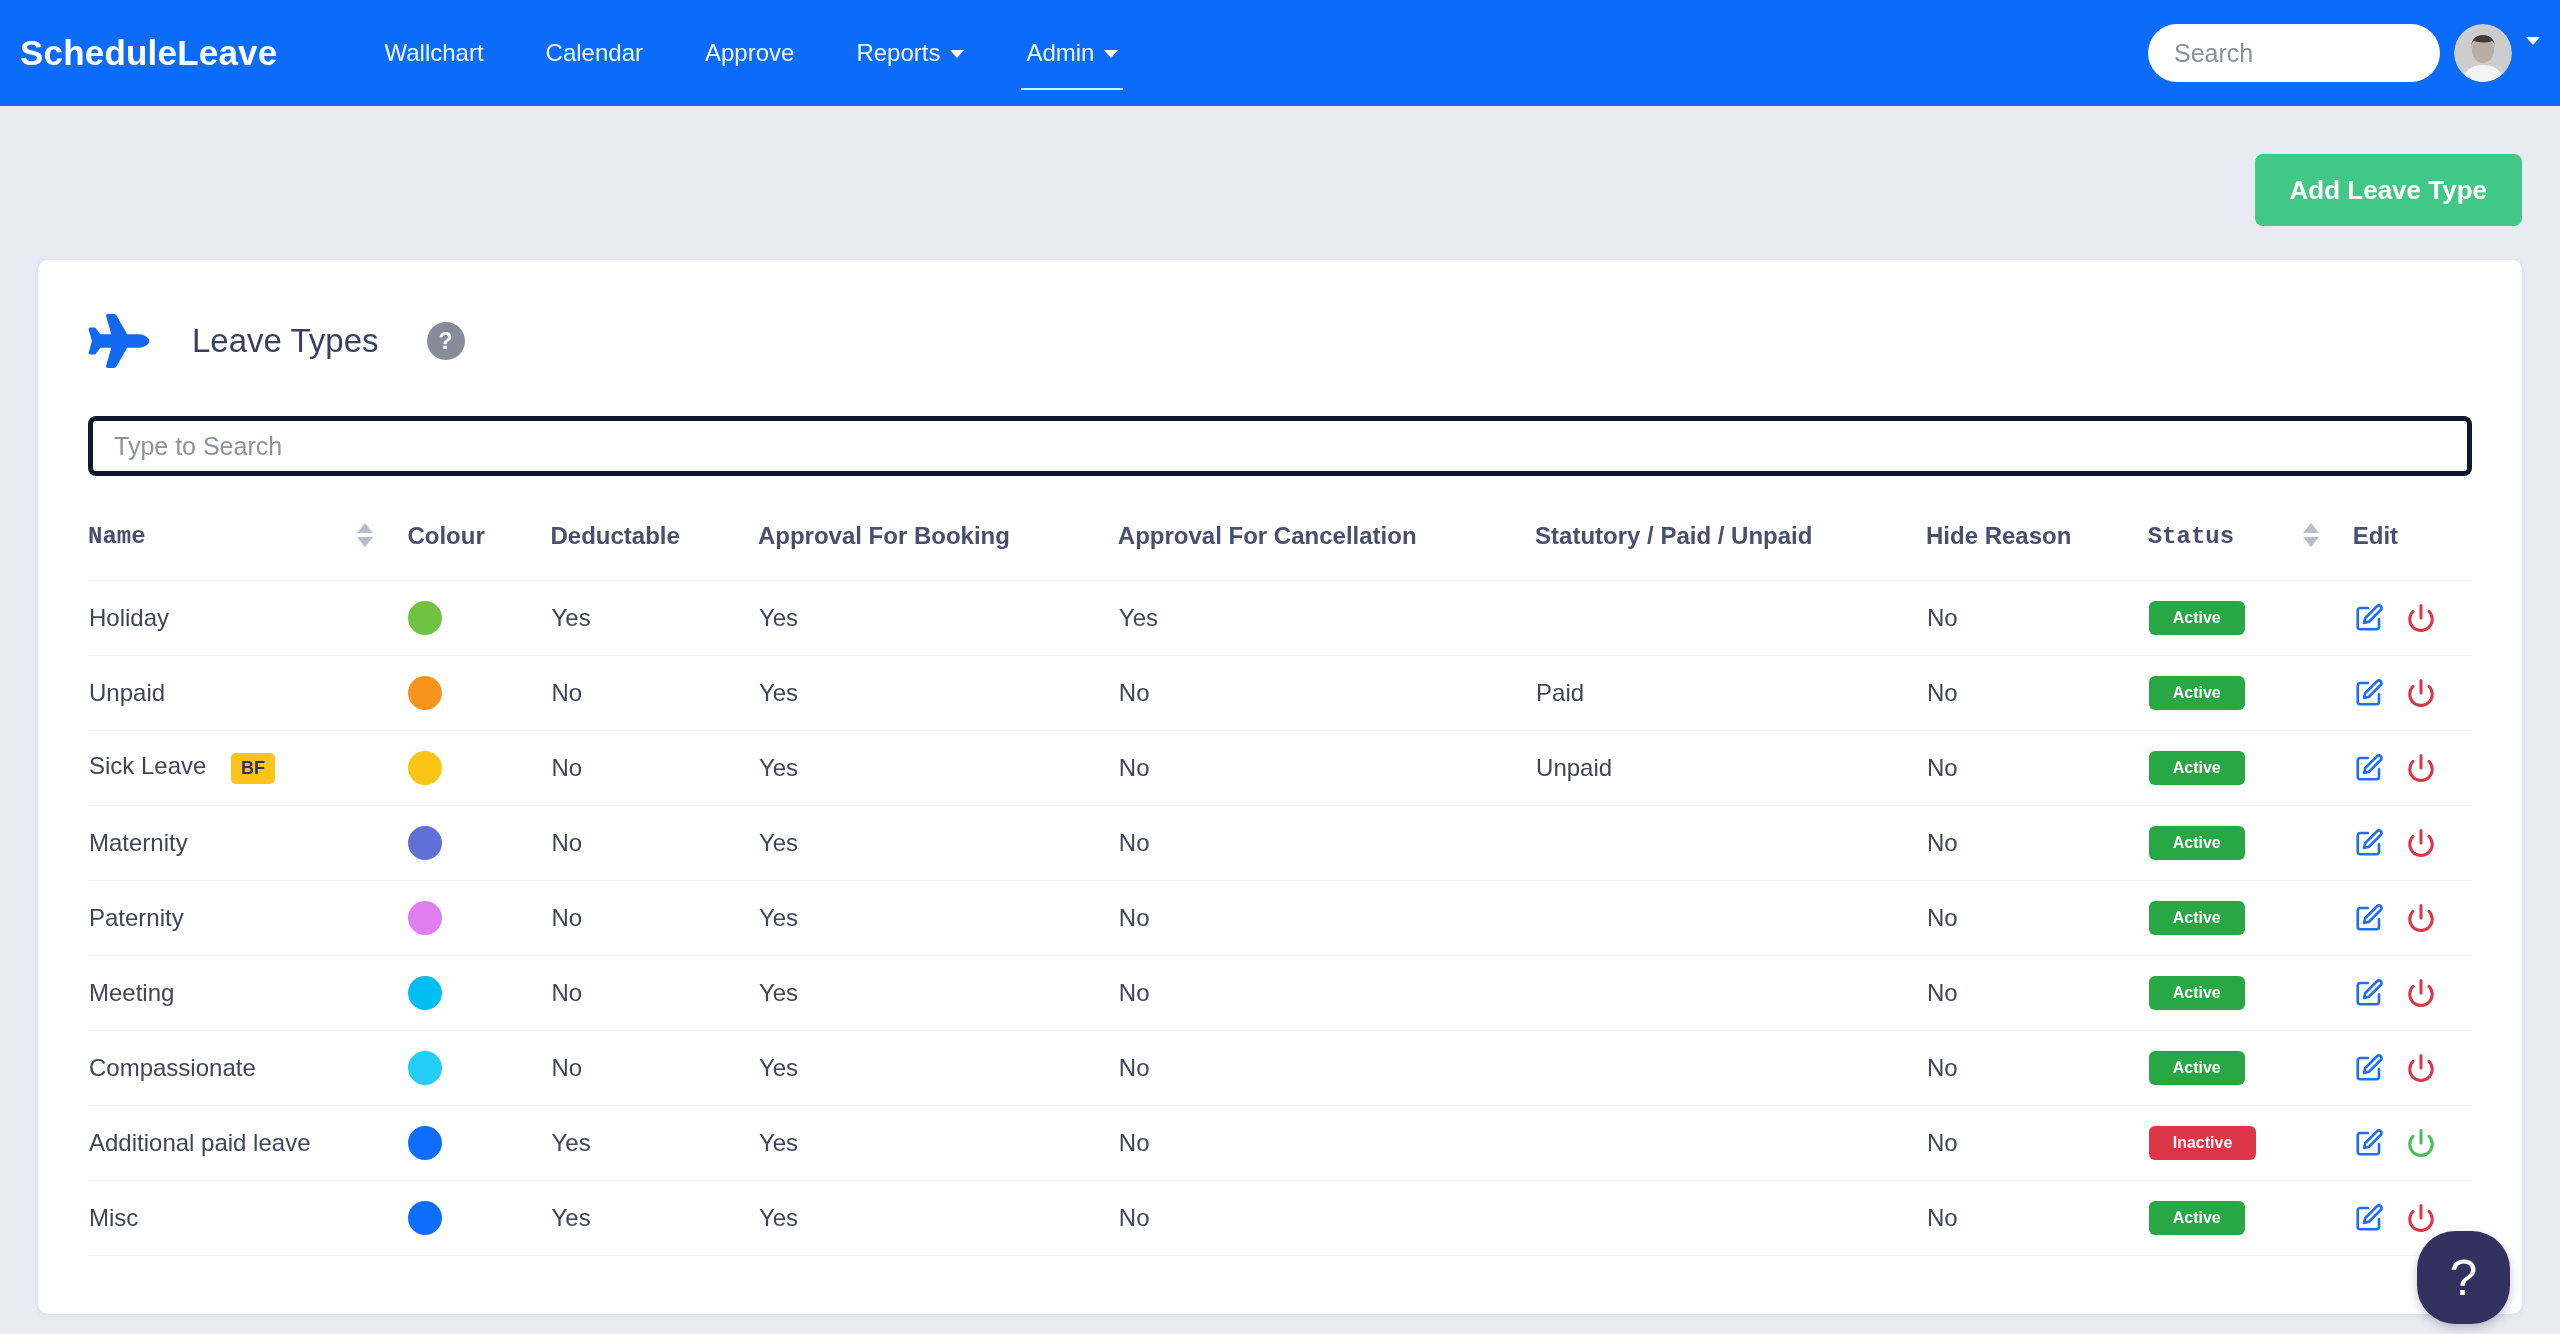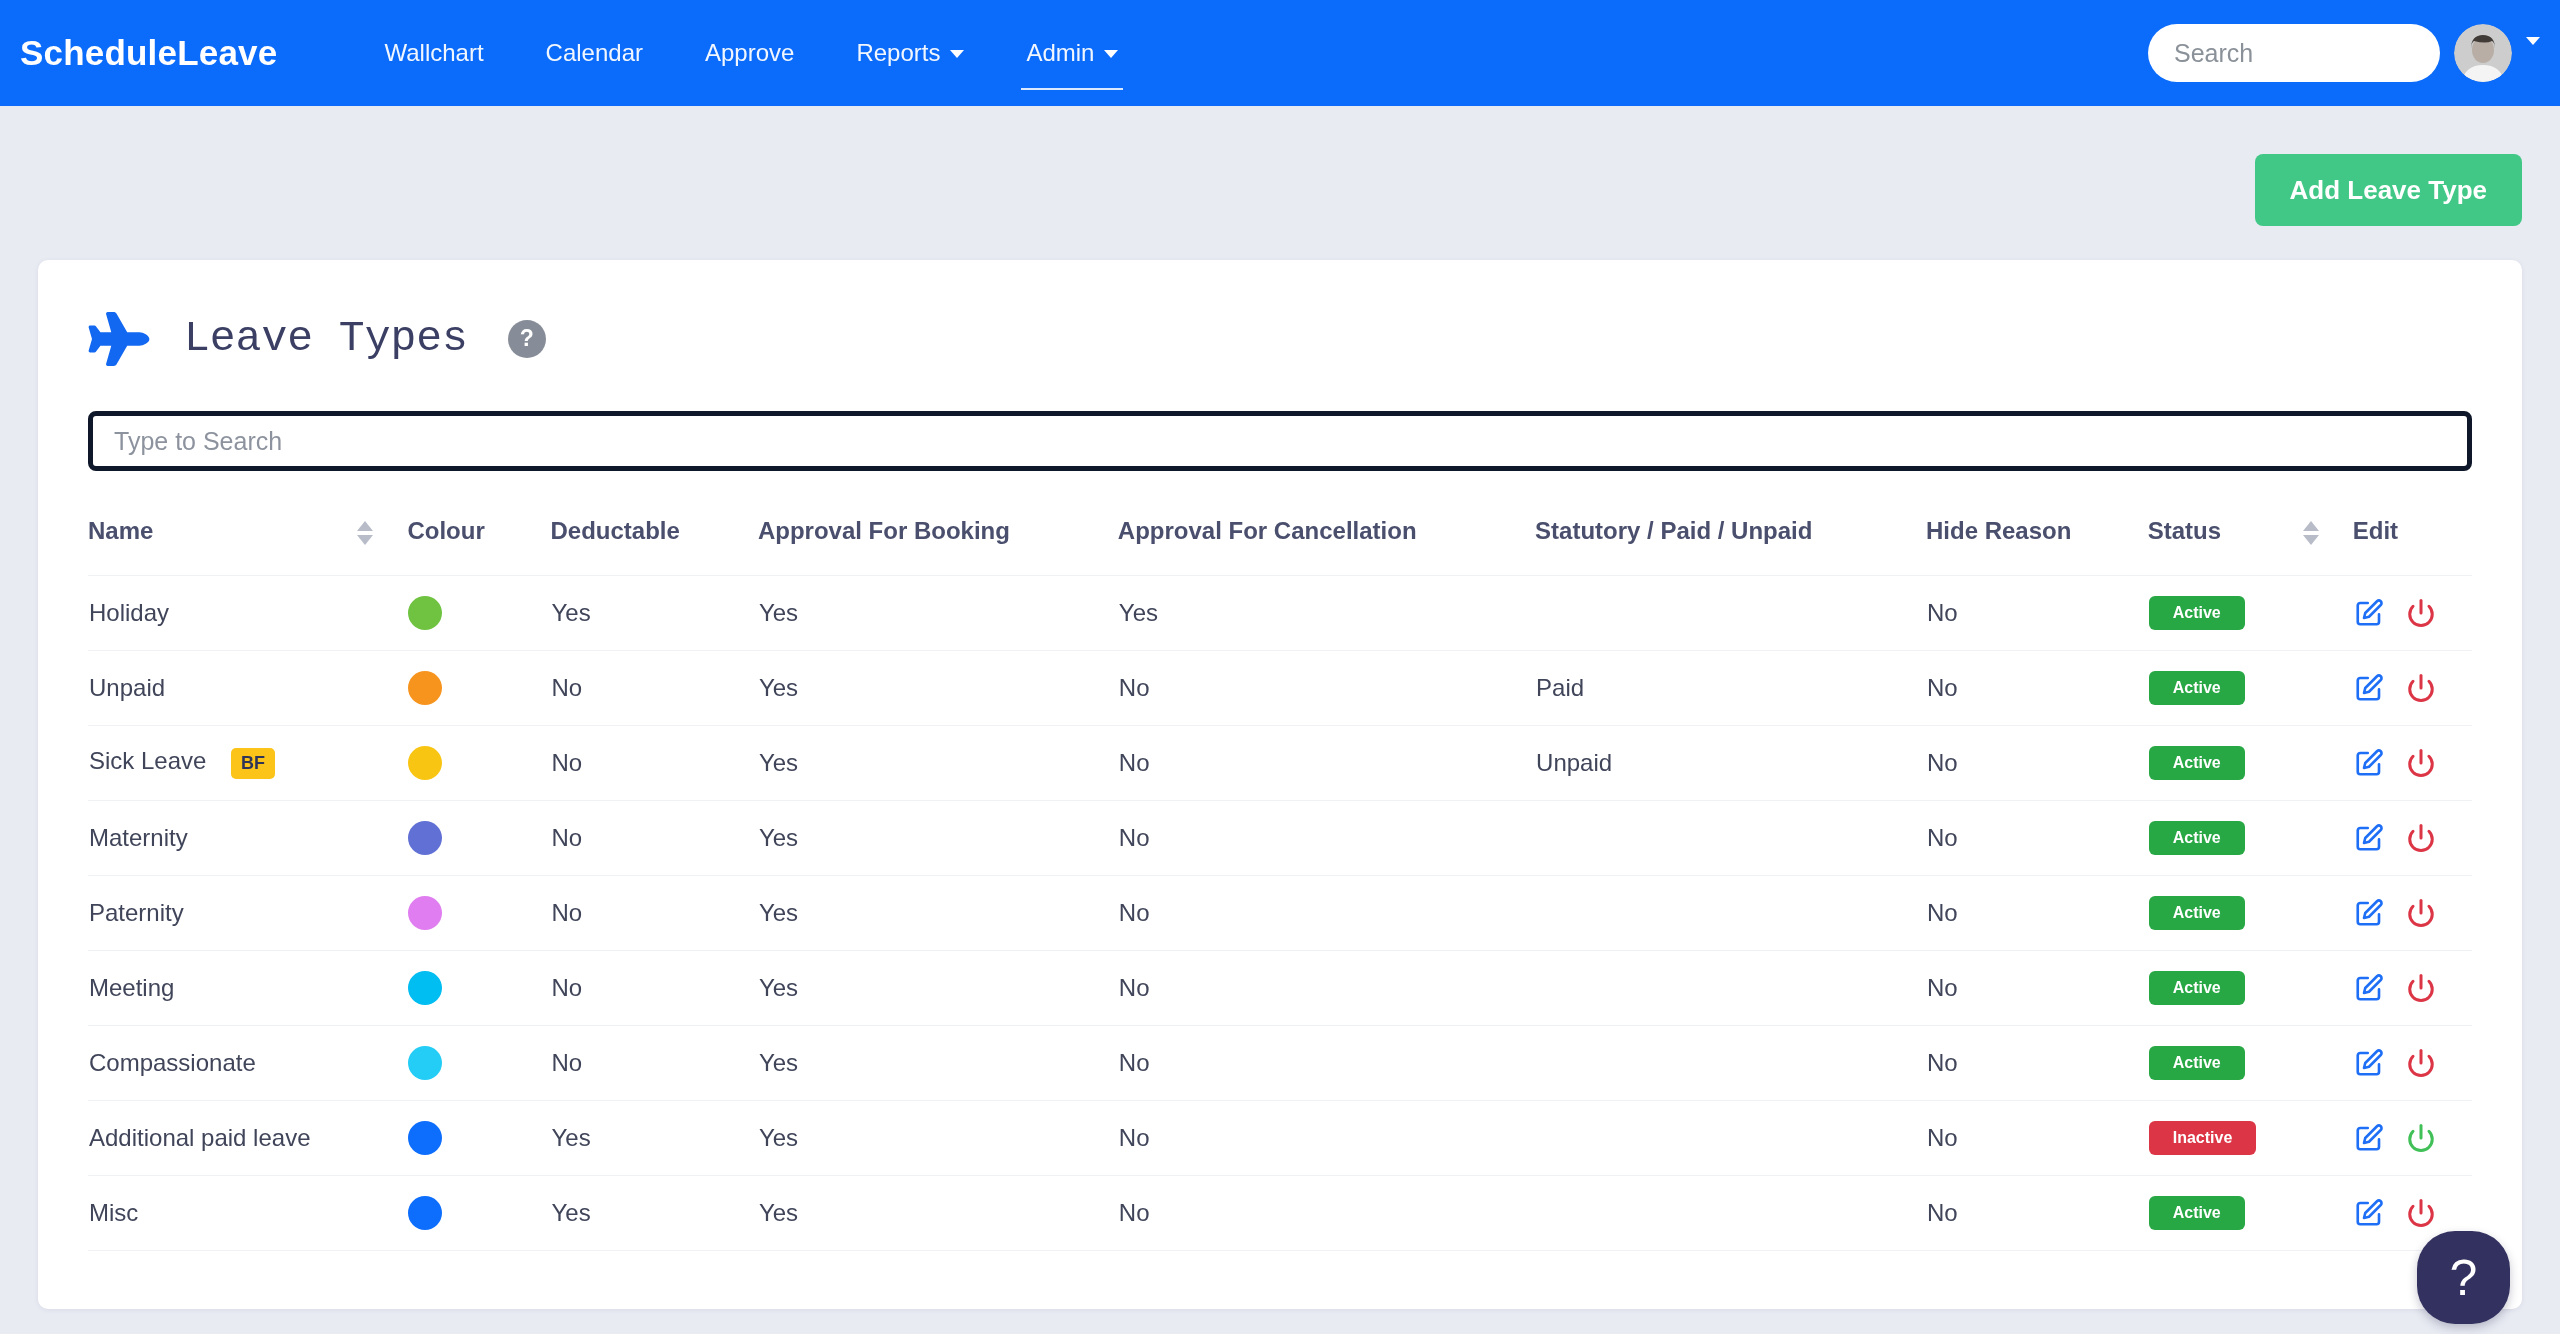--- a/index.html
+++ b/index.html
@@ -47,40 +47,40 @@
     background: var(--add-button, #41c886); color:#fff; border:none; cursor:pointer;
     font-family:"Liberation Sans", sans-serif;
     font-size:26px; font-weight:700; height:72px; padding:0 35px; border-radius:8px;
   }
   .card {
     background:#fff; border-radius:10px; margin-top:34px;
     padding:46px 50px 58px; box-shadow:0 1px 5px rgba(40,50,90,.08);
   }
   .title-row { display:flex; align-items:center; gap:26px; }
   .plane-ic { width:62px; height:54px; flex:none; }
-  .page-title { font-size:43px; font-weight:500; color:var(--title-text, #3b3f63); margin:8px;font-family:Liberation Mono, monospace; }
+  .page-title { font-size:33px; font-weight:500; color:var(--title-text, #3b3f63); margin:16px; }
   .help-badge {
     width:38px; height:38px; border-radius:50%; background:#878d98; color:#fff;
     font-size:23px; font-weight:700; display:flex; align-items:center; justify-content:center;
     cursor:pointer; margin-left:6px;
   }
   .filter-input {
     margin-top:40px; width:100%; height:60px; border:5px solid #0f172a; border-radius:8px;
     font-size:25px; padding:0 21px; color:#495057; outline:none;
     font-family:"Liberation Sans", sans-serif;
   }
   .filter-input::placeholder { color:#8d939e; }
 
   
   table { width:100%; border-collapse:collapse; margin-top:46px; table-layout:fixed; }
   col.w-name{width:13.4%} col.w-colour{width:6.0%} col.w-ded{width:8.7%}
   col.w-apb{width:15.1%} col.w-apc{width:17.5%} col.w-stat{width:16.4%}
   col.w-hide{width:9.3%} col.w-status{width:8.6%} col.w-edit{width:5.0%}
   th { text-align:left; font-size:24px; font-weight:700; color:#4a4f6d; padding:0 0 30px 0; }
-  th .th-flex { display:flex; align-items:flex-end; justify-content:space-between; padding-right:34px; }
+  th .th-flex { display:flex; align-items:flex-start; justify-content:space-between; padding-right:34px;font-family:Liberation Mono, monospace; }
   th.sortable { cursor:pointer; }
   .sort { display:inline-flex; flex-direction:column; gap:4px; }
   .sort i { width:0; height:0; border-left:8px solid transparent; border-right:8px solid transparent; }
   .sort .up { border-bottom:10px solid #b7bcc8; }
   .sort .down { border-top:10px solid #b7bcc8; }
   tbody tr { border-top:1px solid #eff1f4; }
   tbody tr:last-child { border-bottom:1px solid #eff1f4; }
   td { height:75px; font-size:24px; color:#40455a; vertical-align:middle; }
   .dot { width:34px; height:34px; border-radius:50%; display:inline-block; vertical-align:middle; }
   .bf {

